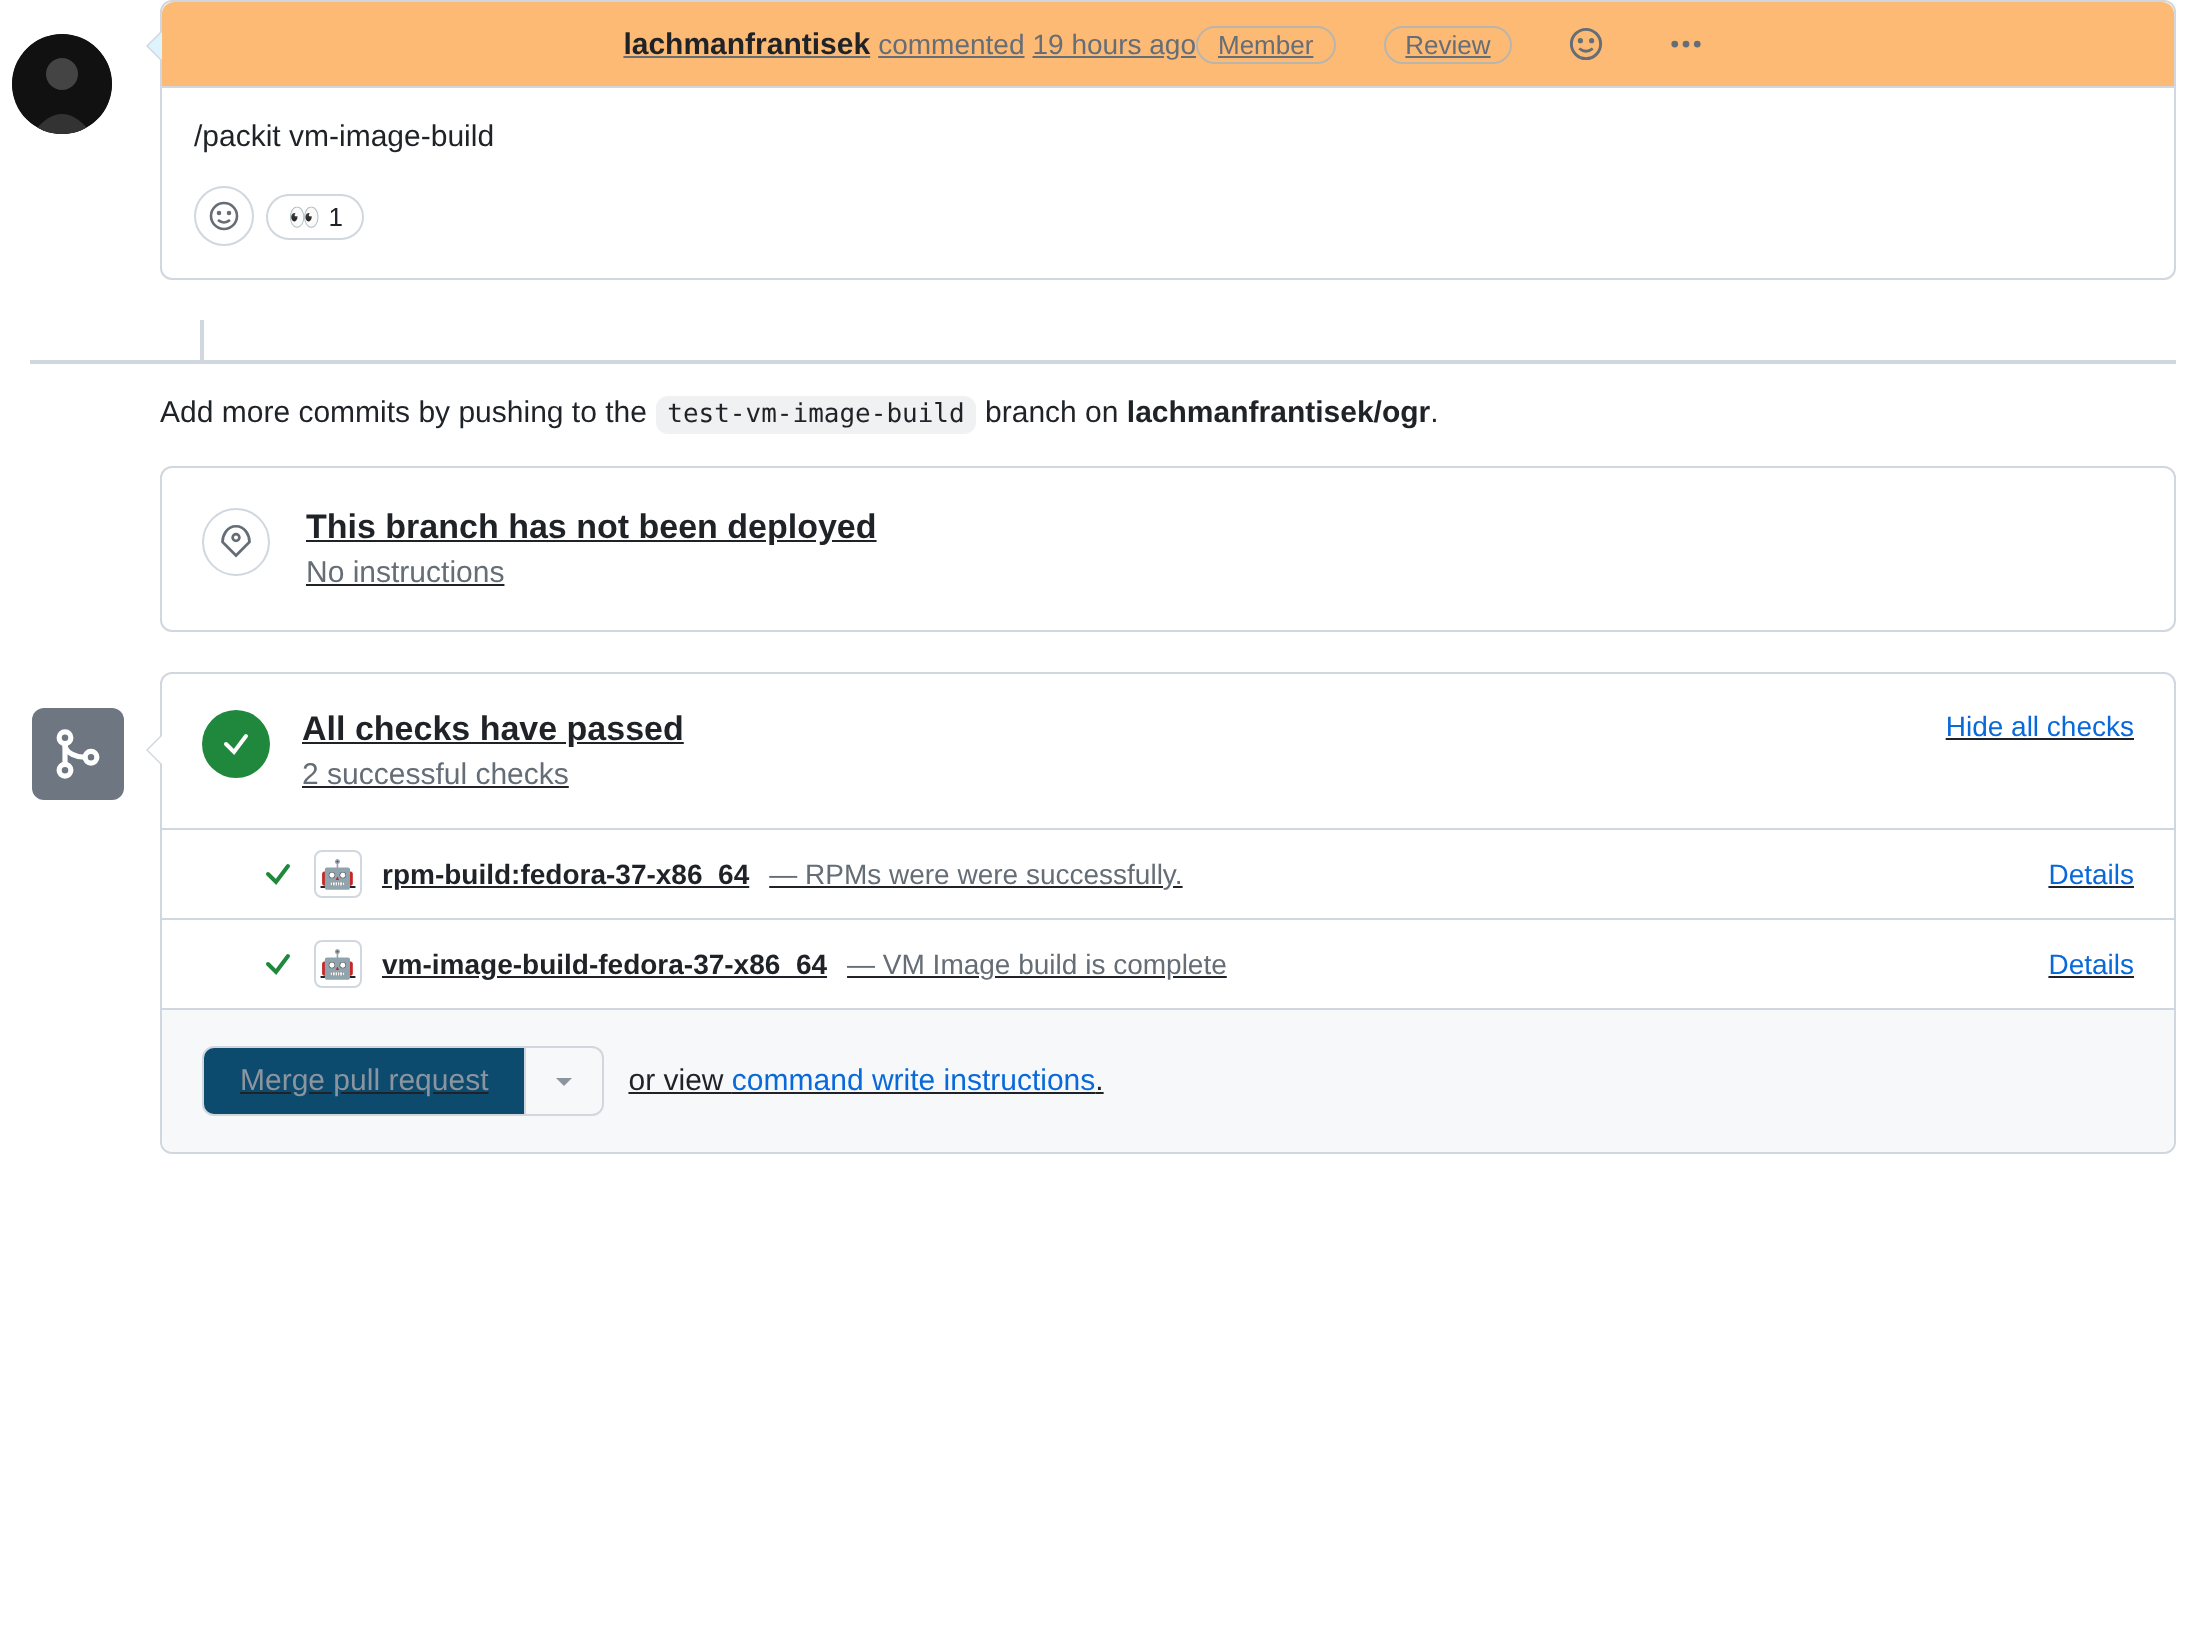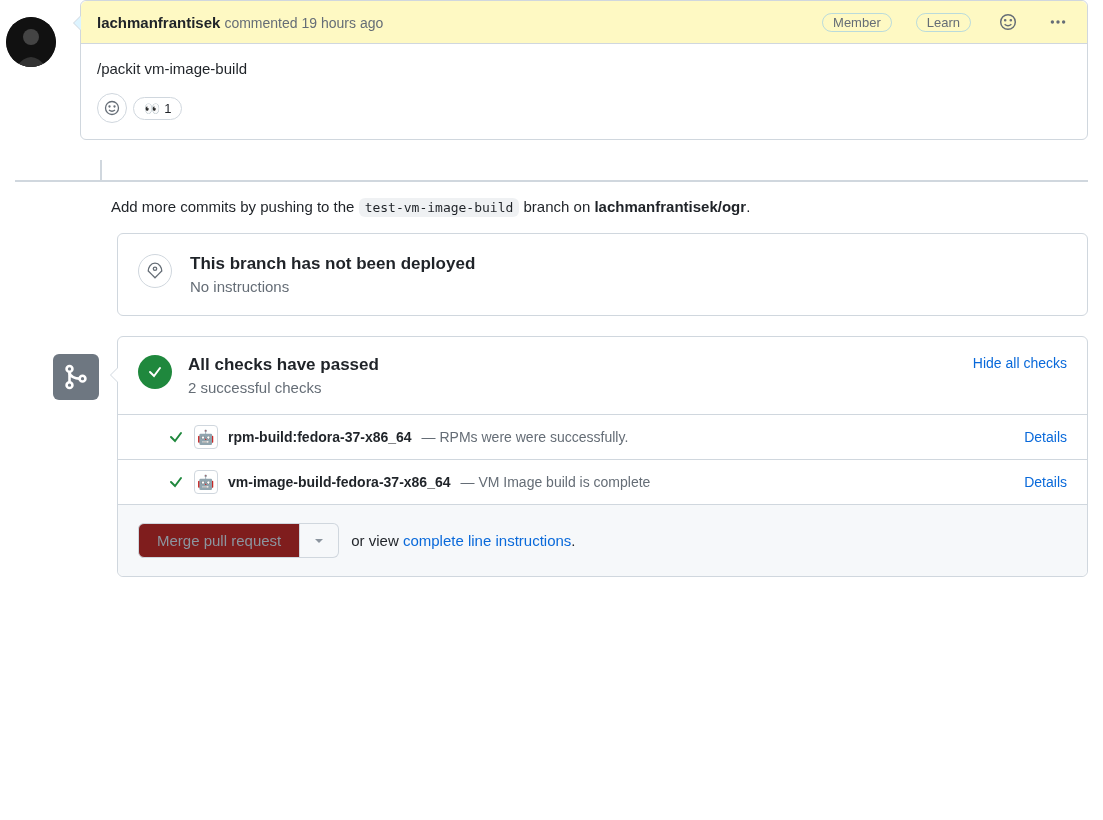--- a/index.html
+++ b/index.html
@@ -44,28 +44,29 @@
       position: absolute;
       left: -7px;
       top: 15px;
       width: 0;
       height: 0;
       border-top: 7px solid transparent;
       border-bottom: 7px solid transparent;
       border-right: 7px solid #ddf4ff;
     }
     .comment-header {
-      background: #fef9c3;
+      background: #fdba74;
       border-bottom: 1px solid #d0d7de;
       border-radius: 6px 6px 0 0;
       padding: 8px 16px;
       display: flex;
       align-items: center;
-      justify-content: space-between;
-      color: #656d76;
+      justify-content: center;
+      color: #656d76;
+      text-decoration: underline;
     }
     .comment-header-left { display: flex; align-items: baseline; gap: 4px; }
     .comment-header strong { color: #1f2328; font-weight: 600; font-size: 15px; }
     .comment-header-right { display: flex; align-items: center; gap: 24px; }
     .badge {
       border: 1px solid rgba(84,174,255,0.4);
       border-radius: 2em;
       padding: 1px 10px;
       font-size: 13px;
       color: #656d76;
@@ -100,37 +101,38 @@
     }
     .timeline-line {
       position: relative;
       margin-left: 65px;
       border-left: 2px solid #d0d7de;
       height: 20px;
       left: 20px;
     }
     .divider { border-top: 2px solid #d0d7de; margin: 0 0 16px 0; }
     .push-hint {
-      margin-left: 96px;
+      margin-left: 65px;
       font-size: 15px;
       color: #1f2328;
       margin-bottom: 18px;
     }
     .push-hint code {
       font-family: ui-monospace, SFMono-Regular, Menlo, monospace;
       background: rgba(175,184,193,0.2);
       padding: 2px 6px;
       border-radius: 6px;
       font-size: 13px;
     }
     .deploy-card, .merge-card {
-      margin-left: 102px;
+      margin-left: 65px;
       border: 1px solid #d0d7de;
       border-radius: 6px;
       position: relative;
+      text-decoration: underline;
     }
     .deploy-card { padding: 20px; margin-bottom: 20px; }
     .deploy-inner { display: flex; gap: 18px; align-items: flex-start; }
     .deploy-icon {
       width: 34px; height: 34px;
       border: 1px solid #d0d7de;
       border-radius: 50%;
       display: flex;
       align-items: center; justify-content: center;
       color: #656d76;
@@ -202,21 +204,21 @@
     .check-row .spacer { flex: 1; }
     .merge-footer {
       background: #f6f8fa;
       padding: 18px 20px;
       border-radius: 0 0 6px 6px;
       display: flex; align-items: center; gap: 12px;
     }
     .merge-btn-group { display: flex; }
     .merge-btn {
       border: 1px solid #d0d7de;
-      background: #7f1d1d;
+      background: #0c4a6e;
       padding: 8px 18px;
       border-radius: 6px 0 0 6px;
       font-size: 15px;
       color: #8c959f;
       cursor: not-allowed;
     }
     .merge-caret {
       border: 1px solid #d0d7de;
       border-left: none;
       background: #f6f8fa;
@@ -242,21 +244,21 @@
   </div>
   <div class="comment-box">
     <div class="comment-header">
       <div class="comment-header-left">
         <strong>lachmanfrantisek</strong>
         <span>commented</span>
         <span>19 hours ago</span>
       </div>
       <div class="comment-header-right">
         <span class="badge">Member</span>
-        <span class="badge">Learn</span>
+        <span class="badge">Review</span>
         <span class="icon-btn">
           <svg width="18" height="18" viewBox="0 0 16 16" fill="none" stroke="currentColor" stroke-width="1.3">
               <circle cx="8" cy="8" r="6.5"></circle>
               <circle cx="5.5" cy="6.5" r="0.5" fill="currentColor"></circle>
               <circle cx="10.5" cy="6.5" r="0.5" fill="currentColor"></circle>
               <path d="M5 10 Q8 12.5 11 10"></path>
             </svg>
         </span>
         <span class="icon-btn">
           <svg width="18" height="18" viewBox="0 0 16 16" fill="currentColor">
@@ -364,16 +366,16 @@
   <div class="merge-footer">
     <div class="merge-btn-group">
       <button class="merge-btn">Merge pull request</button>
       <button class="merge-caret">
         <svg width="10" height="10" viewBox="0 0 10 10" fill="currentColor">
             <path d="M1 3 L5 7 L9 3 Z"></path>
           </svg>
       </button>
     </div>
     <span class="or-view">
-      <span>or view </span><span class="link">complete line instructions</span><span>.</span>
+      <span>or view </span><span class="link">command write instructions</span><span>.</span>
     </span>
   </div>
 </div>
 
 </body></html>

